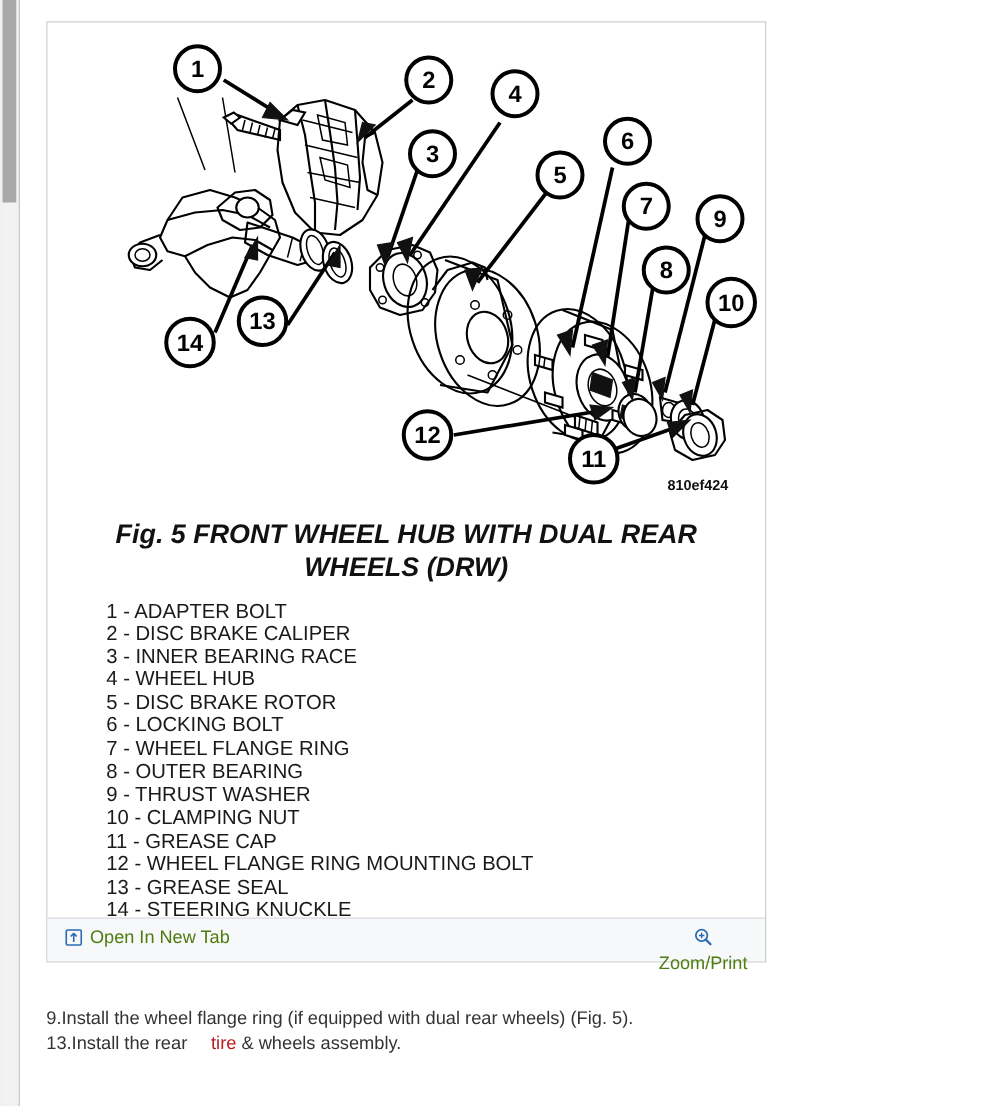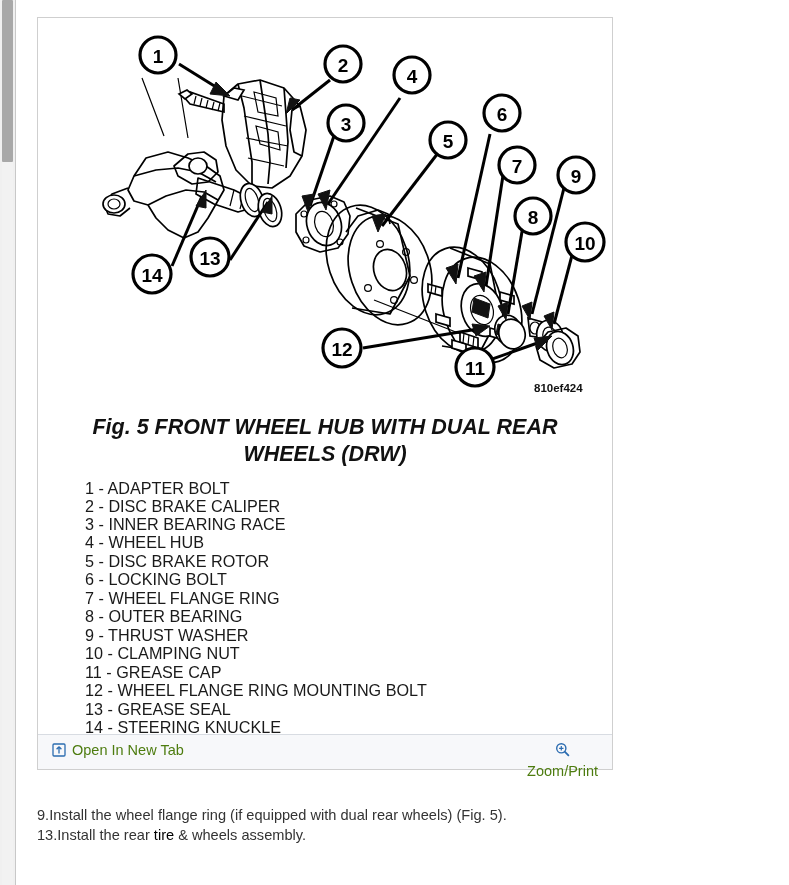--- a/index.html
+++ b/index.html
@@ -47,21 +47,21 @@
   .action-icon{display:inline-flex;width:15px;height:15px;align-items:center;justify-content:center;}
 
   
   #instructions{
     position:absolute;left:37px;top:805px;width:700px;
     font-size:14.6px;color:#333333;line-height:20.4px;
     font-family:"Liberation Sans",sans-serif;
   }
   #instructions .step{white-space:nowrap;}
   #instructions .num{display:inline-block;}
-  .inline-link{color:#000000;cursor:pointer;}
+  .inline-link{color:#b91c1c;cursor:pointer;margin-left:15px;}
 
   
   .fig-title{
     font-family:"Liberation Sans",sans-serif;
     font-weight:bold;font-style:italic;
     font-size:21.5px;fill:#111111;
   }
   .legend-text{
     font-family:"Liberation Sans",sans-serif;
     font-size:16.2px;fill:#1a1a1a;

